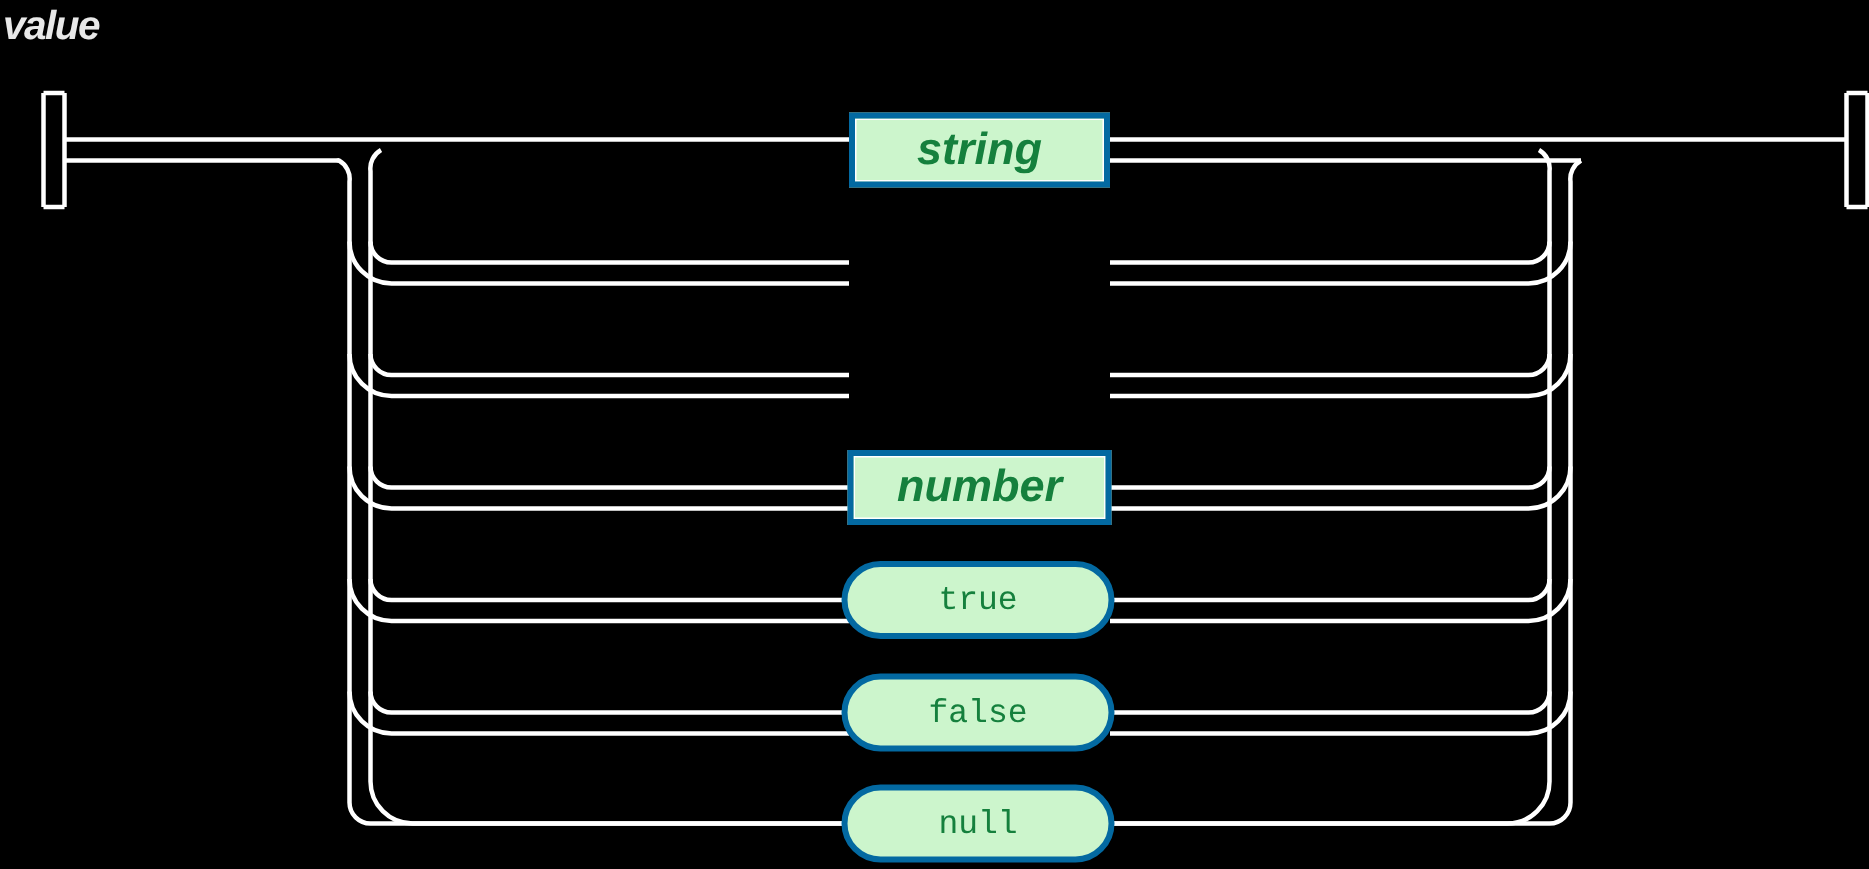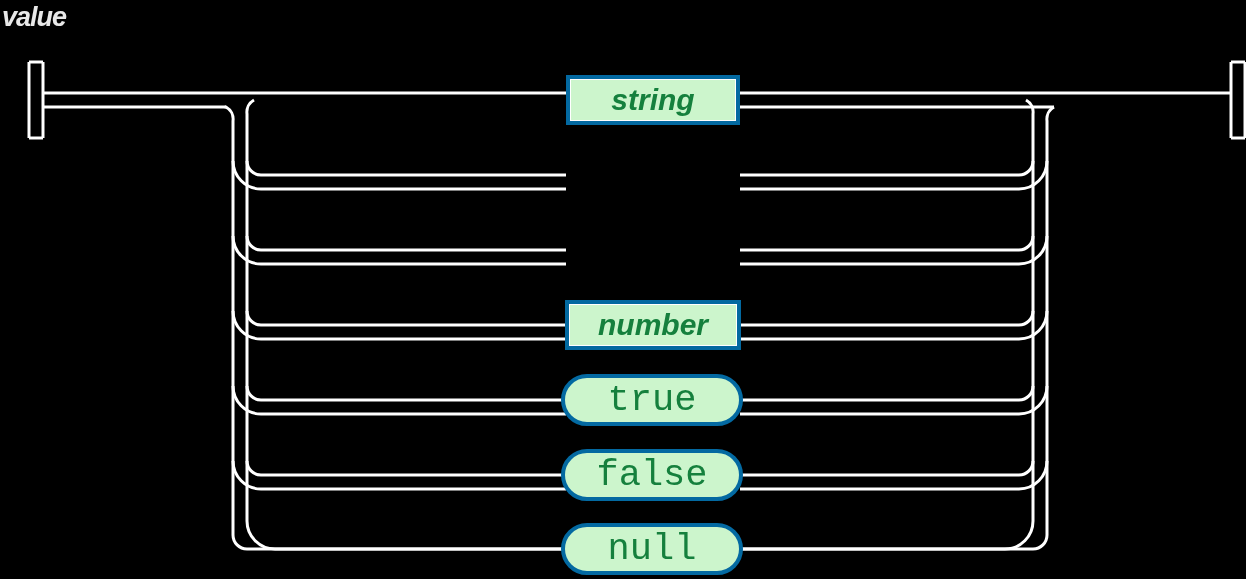--- a/index.html
+++ b/index.html
@@ -29,21 +29,21 @@
     white-space:nowrap;
   }
   .node.nonterm{
     font-family:"Liberation Sans",sans-serif;
     font-style:italic;font-weight:bold;font-size:30px;
     border-radius:0;
     box-shadow:0 0 0 1px #fff inset;
   }
   .node.term{
     font-family:"Liberation Mono",monospace;
-    font-style:normal;font-weight:normal;font-size:37px;
+    font-style:normal;font-weight:normal;font-size:22px;
     border-radius:999px;
   }
 </style>
 </head>
 <body>
 
 <div id="diagram-root">
 
   <div class="title">value</div>
 

